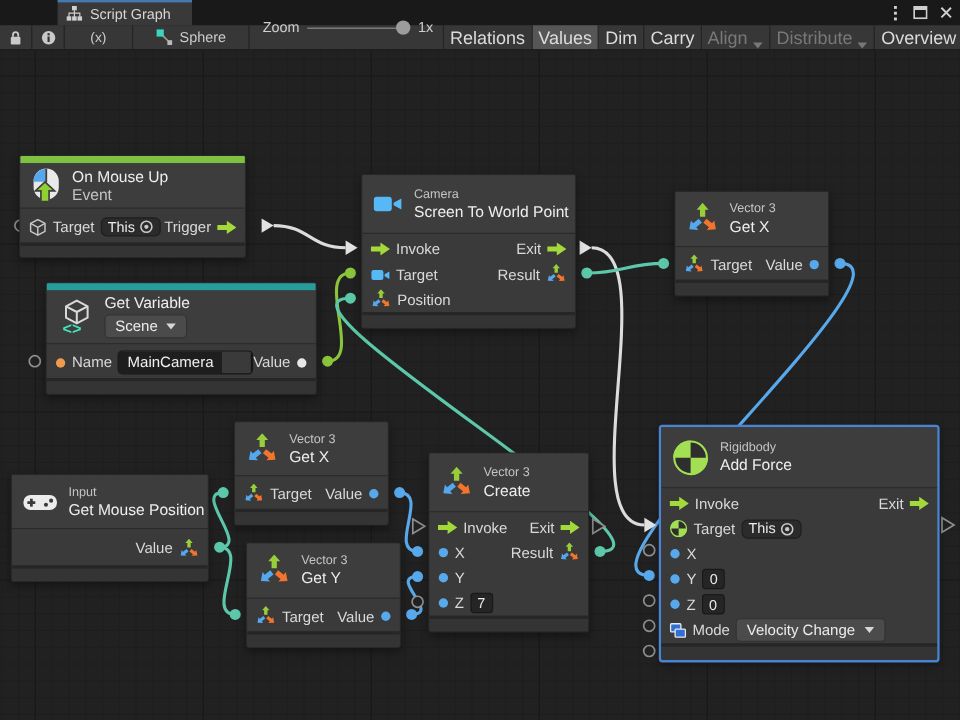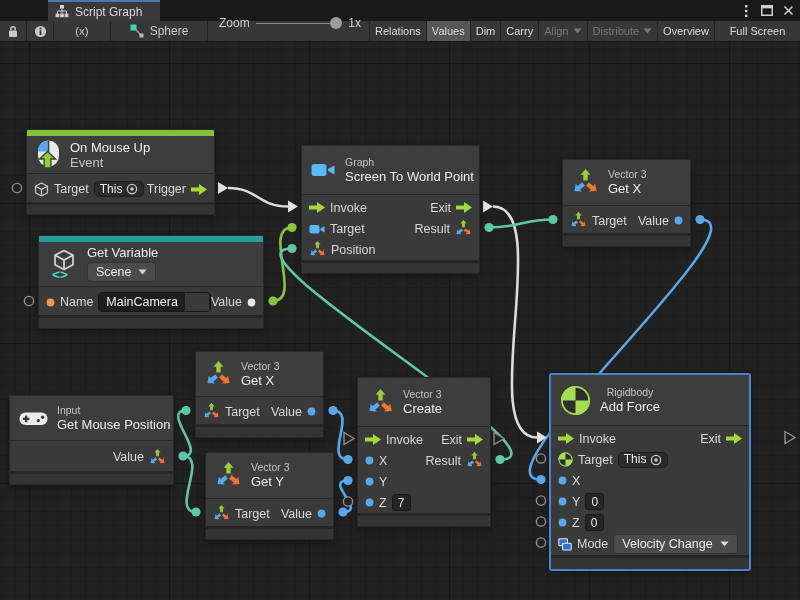--- a/index.html
+++ b/index.html
@@ -22,21 +22,21 @@
   .tbtn{display:flex;align-items:center;justify-content:center;color:#dcdcdc;font-size:12px;
         border-right:1px solid #242424;box-sizing:border-box;white-space:nowrap;flex:none;}
   .tbtn.icononly{width:27px;}
   #tb-code{width:57px;}
   #tb-graphref{width:97px;display:flex;gap:6px;align-items:center;justify-content:center;color:#cccccc;}
   #tb-zoomgrp{width:162px;flex:none;display:flex;align-items:center;padding:0 8px 16px 11px;gap:6px;color:#cfcfcf;box-sizing:border-box;border-right:1px solid #242424;font-size:12px;}
   #zoomtrack{position:relative;flex:1;height:21px;}
   #zoomtrack .line{position:absolute;left:0;right:6px;top:10px;height:1.6px;background:#8b8b8b;}
   #zoomtrack .handle{position:absolute;right:0;top:4.5px;width:12px;height:12px;border-radius:50%;background:#9c9c9c;}
   #tb-buttons{flex:1;display:flex;overflow:hidden;}
-  #tb-buttons .tbtn{padding:0 5px;font-size:11px;}
+  #tb-buttons .tbtn{padding:0 5px;font-size:15px;align-items:flex-end;}
   #tb-buttons .tbtn:last-child{border-right:none;flex:1;}
   .tbtn.active{background:#565656;}
   .tbtn.disabled{color:#787878;}
   .caret{display:inline-block;margin-left:4px;}
 
   
   #canvas{position:absolute;left:0;top:42px;width:800px;height:558px;background-color:#212121;
     background-image:
       linear-gradient(to right,#181818 1px,transparent 1px),
       linear-gradient(to bottom,#181818 1px,transparent 1px),
@@ -242,21 +242,21 @@
         <circle cx="500" cy="417.5" r="4.6" fill="#5cc8a9"></circle>
         <polygon points="537,389.5 547,395.5 537,401.5" fill="#e2e2e2"></polygon>
         <polygon points="785,389.5 795,395.5 785,401.5" fill="#212121" stroke="#8f8f8f" stroke-width="1.4"></polygon>
         <circle cx="541" cy="416.5" r="4.6" fill="#212121" stroke="#8f8f8f" stroke-width="1.4"></circle>
         <circle cx="541" cy="437.5" r="4.6" fill="#58a9ec"></circle>
         <circle cx="541" cy="458.5" r="4.6" fill="#212121" stroke="#8f8f8f" stroke-width="1.4"></circle>
         <circle cx="541" cy="479.5" r="4.6" fill="#212121" stroke="#8f8f8f" stroke-width="1.4"></circle>
         <circle cx="541" cy="500.5" r="4.6" fill="#212121" stroke="#8f8f8f" stroke-width="1.4"></circle>
       </svg>
     <div id="nodes">
-        <div class="node" style="left: 26px; top: 87px; width: 189px;">
+        <div class="node" style="left: 16px; top: 87px; width: 189px;">
           <div class="accentbar" style="background: rgb(127, 194, 65);"></div>
           <div class="nheader" style="height: 37px;">
             <span class="icn">
               <svg width="25" height="30" viewBox="0 0 25 30">
                 <path d="M12.5 0.5 a10.5 10.5 0 0 0 -10.5 10.5 v5 a10.5 10.5 0 0 0 21 0 v-5 a10.5 10.5 0 0 0 -10.5 -10.5 Z" fill="#e9e9e9"></path>
                 <path d="M11.7 0.55 a10.5 10.5 0 0 0 -9.7 10.45 v0.5 h9.7 Z" fill="#55a7ee"></path>
                 <rect x="11.7" y="0.5" width="1.6" height="11.5" fill="#3e3e3e"></rect>
                 <polygon stroke="#3e3e3e" stroke-width="1.4" points="8.1,28.0 8.1,19.0 3.5,19.0 11.5,11.5 19.5,19.0 14.9,19.0 14.9,28.0" fill="#8fd133"></polygon>
               </svg>
             </span>
@@ -359,21 +359,21 @@
         </div>
         <div class="node" style="left: 301px; top: 103px; width: 179px;">
           <div class="nheader" style="height: 48px;">
             <span class="icn">
               <svg width="25" height="18" viewBox="0 0 25 18">
                 <rect x="0.5" y="3" width="15" height="12" rx="2.5" fill="#56b8f5"></rect>
                 <path d="M17 8 L23.5 4.5 V13.5 L17 10 Z" fill="#56b8f5"></path>
               </svg>
             </span>
             <div class="htext">
-              <div class="hkicker">Graph</div>
+              <div class="hkicker">Camera</div>
               <div class="htitle">Screen To World Point</div>
             </div>
           </div>
           <div class="ndivider"></div>
           <div class="nrows">
             <div class="nrow" style="height: 21px;">
               <span class="rleft">
                 <span class="icn">
                   <svg width="16" height="11" viewBox="0 0 16 11">
                     <polygon points="0,3.4 8,3.4 8,0 16,5.5 8,11 8,7.6 0,7.6" fill="#a4d93c"></polygon>
@@ -657,21 +657,21 @@
                 </span>
                 <span class="plabel">Z</span>
                 <span class="valuebox">7</span>
               </span>
               <span class="rright"></span>
             </div>
           </div>
           <div class="ngap"></div>
           <div class="nfooter" style="height: 10px;"></div>
         </div>
-        <div class="node selected" style="left: 550px; top: 332px; width: 200px; text-align: center;">
+        <div class="node selected" style="left: 550px; top: 313px; width: 232px;">
           <div class="nheader" style="height: 50px;">
             <span class="icn">
               <svg width="31" height="31" viewBox="0 0 31 31">
                 <circle cx="15.5" cy="15.5" r="14.5" fill="#2e2e2e"></circle>
                 <path d="M15.5 15.5 L15.5 1 A14.5 14.5 0 0 0 1 15.5 Z" fill="#a2df52"></path>
                 <path d="M15.5 15.5 L15.5 30 A14.5 14.5 0 0 0 30 15.5 Z" fill="#a2df52"></path>
                 <circle cx="15.5" cy="15.5" r="13.6" fill="none" stroke="#a2df52" stroke-width="1.8"></circle>
               </svg>
             </span>
             <div class="htext">

